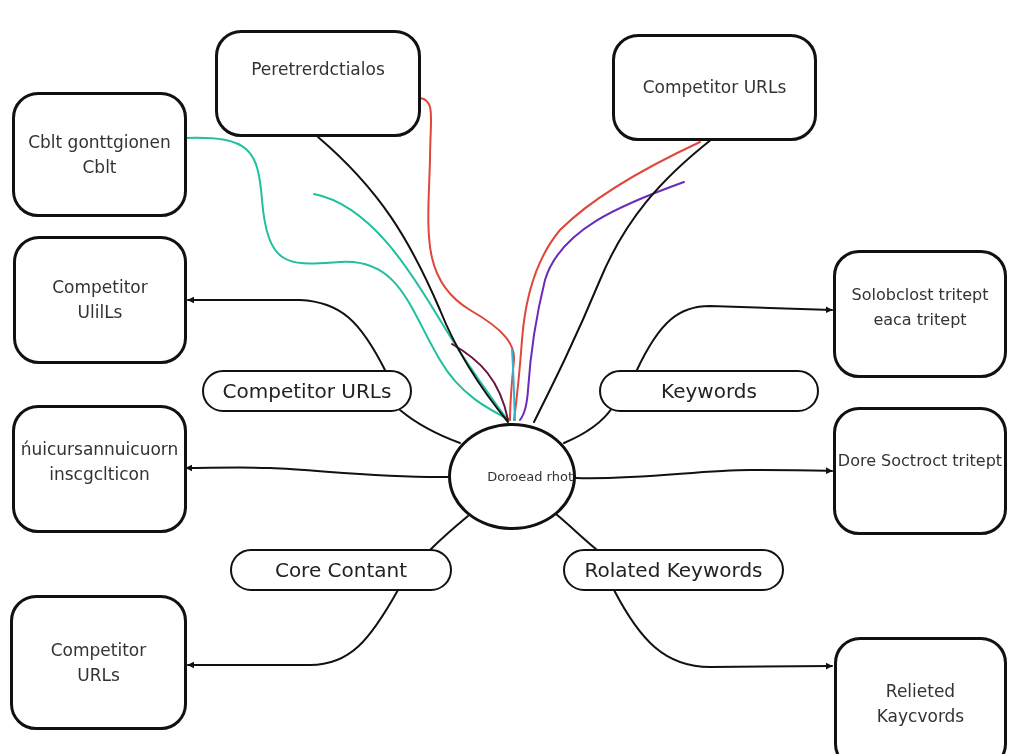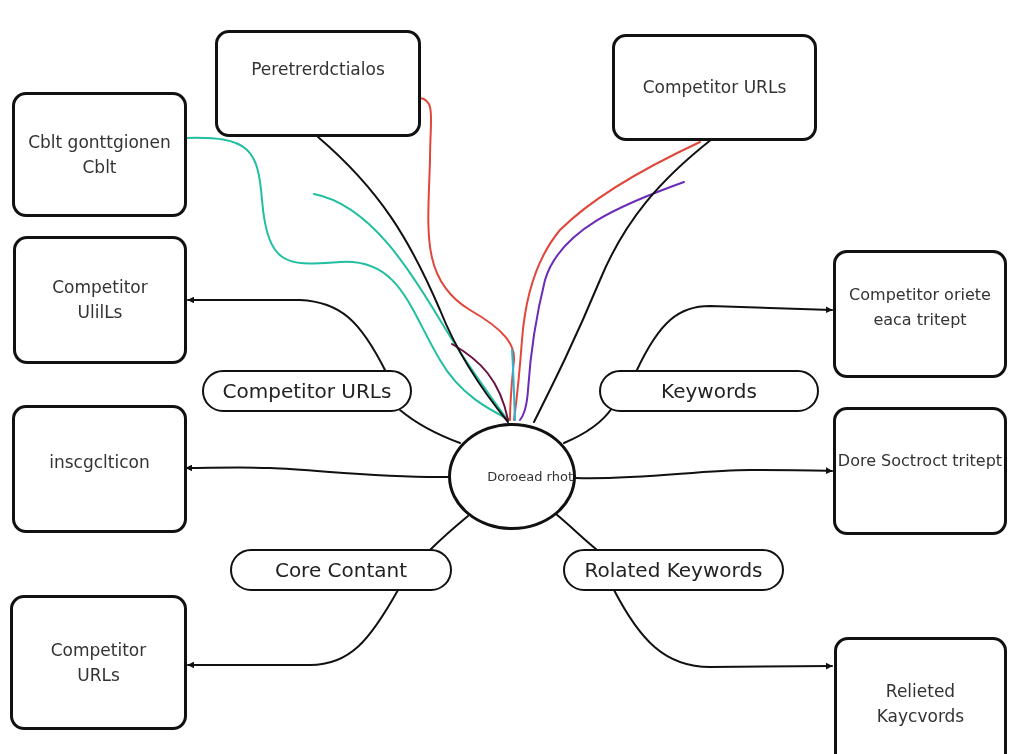--- a/index.html
+++ b/index.html
@@ -1,20 +1,20 @@
 <!DOCTYPE html>
 <html><head>
 <meta charset="utf-8">
 <style>
   html, body { margin: 0; padding: 0; background: #ffffff; }
   body { width: 1024px; height: 754px; position: relative; overflow: hidden;
          font-family: "DejaVu Sans", sans-serif; color: #2a2a2a; }
   #canvas { position: absolute; left: 0; top: 0; width: 1024px; height: 754px; }
   .box { position: absolute; box-sizing: border-box; border: 3px solid #111;
-         border-radius: 14px; background: #fff; display: flex; flex-direction: column;
+         border-radius: 26px; background: #fff; display: flex; flex-direction: column;
          align-items: center; justify-content: center; text-align: right;
          font-size: 17px; line-height: 25px; color: #333; }
   .pill { position: absolute; box-sizing: border-box; border: 2.5px solid #111;
           border-radius: 22px; background: #fff; display: flex; align-items: center;
           justify-content: center; font-size: 20px; color: #222; white-space: nowrap; }
   .hub { position: absolute; box-sizing: border-box; border: 3px solid #111;
          border-radius: 50%; background: #fff; display: flex; align-items: center;
          justify-content: flex-end; font-size: 13px; color: #333; }
   .lbl { display: block; }
 </style>
@@ -61,29 +61,30 @@
 </div>
 <div class="box" style="left:612px;top:34px;width:205px;height:107px;">
   <span class="lbl">Competitor URLs</span>
 </div>
 
 <div class="box" style="left:13px;top:236px;width:174px;height:128px;">
   <span class="lbl">Competitor</span>
   <span class="lbl">UlilLs</span>
 </div>
 <div class="box" style="left:12px;top:405px;width:175px;height:128px;padding-bottom:14px;">
+  <span class="lbl">ńuicursannuicuorn</span>
   <span class="lbl">inscgclticon</span>
 </div>
 <div class="box" style="left:10px;top:595px;width:177px;height:135px;">
   <span class="lbl">Competitor</span>
   <span class="lbl">URLs</span>
 </div>
 
 <div class="box" style="left:833px;top:250px;width:174px;height:128px;padding-bottom:14px;font-size:16px;">
-  <span class="lbl">Competitor oriete</span>
+  <span class="lbl">Solobclost tritept</span>
   <span class="lbl">eaca tritept</span>
 </div>
 <div class="box" style="left:833px;top:407px;width:174px;height:128px;padding-bottom:22px;font-size:16px;">
   <span class="lbl">Dore Soctroct tritept</span>
 </div>
 <div class="box" style="left:834px;top:597px;width:173px;height:133px;margin-top:40px;">
   <span class="lbl">Relieted</span>
   <span class="lbl">Kaycvords</span>
 </div>
 

